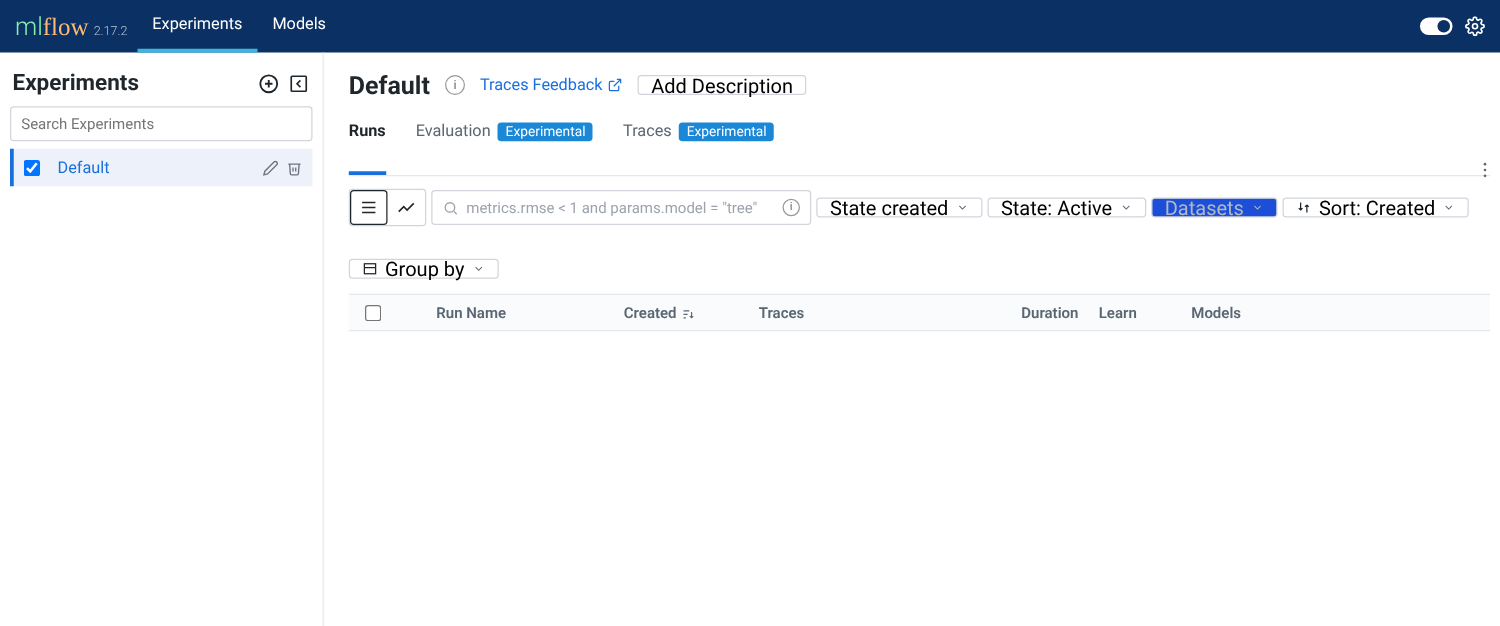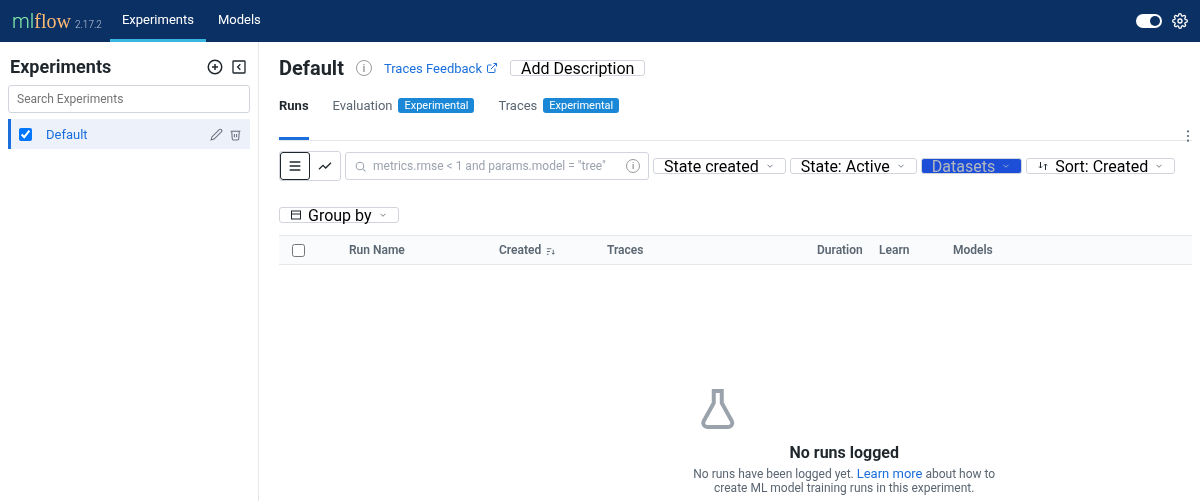--- a/index.html
+++ b/index.html
@@ -243,22 +243,14 @@
     </div>
 
     <div class="kebab">
         <svg width="16" height="16" viewBox="0 0 24 24" fill="currentColor">
           <circle cx="12" cy="5" r="1.6"></circle>
           <circle cx="12" cy="12" r="1.6"></circle>
           <circle cx="12" cy="19" r="1.6"></circle>
         </svg>
       </div>
 
-    <div class="empty">
-      <svg width="48" height="48" viewBox="0 0 24 24" fill="none" stroke="#9aa3ab" stroke-width="2">
-          <path d="M9 3h6M10 3v6l-5 9a2 2 0 0 0 1.8 3h10.4a2 2 0 0 0 1.8-3l-5-9V3"></path>
-        </svg>
-      <h3>No runs logged</h3>
-      <p><span>No runs have been logged yet. </span><a class="link" style="display:inline">Learn more</a><span> about how to</span></p>
-      <p>create ML model training runs in this experiment.</p>
-    </div>
   </div>
 </div>
 
 </body></html>

